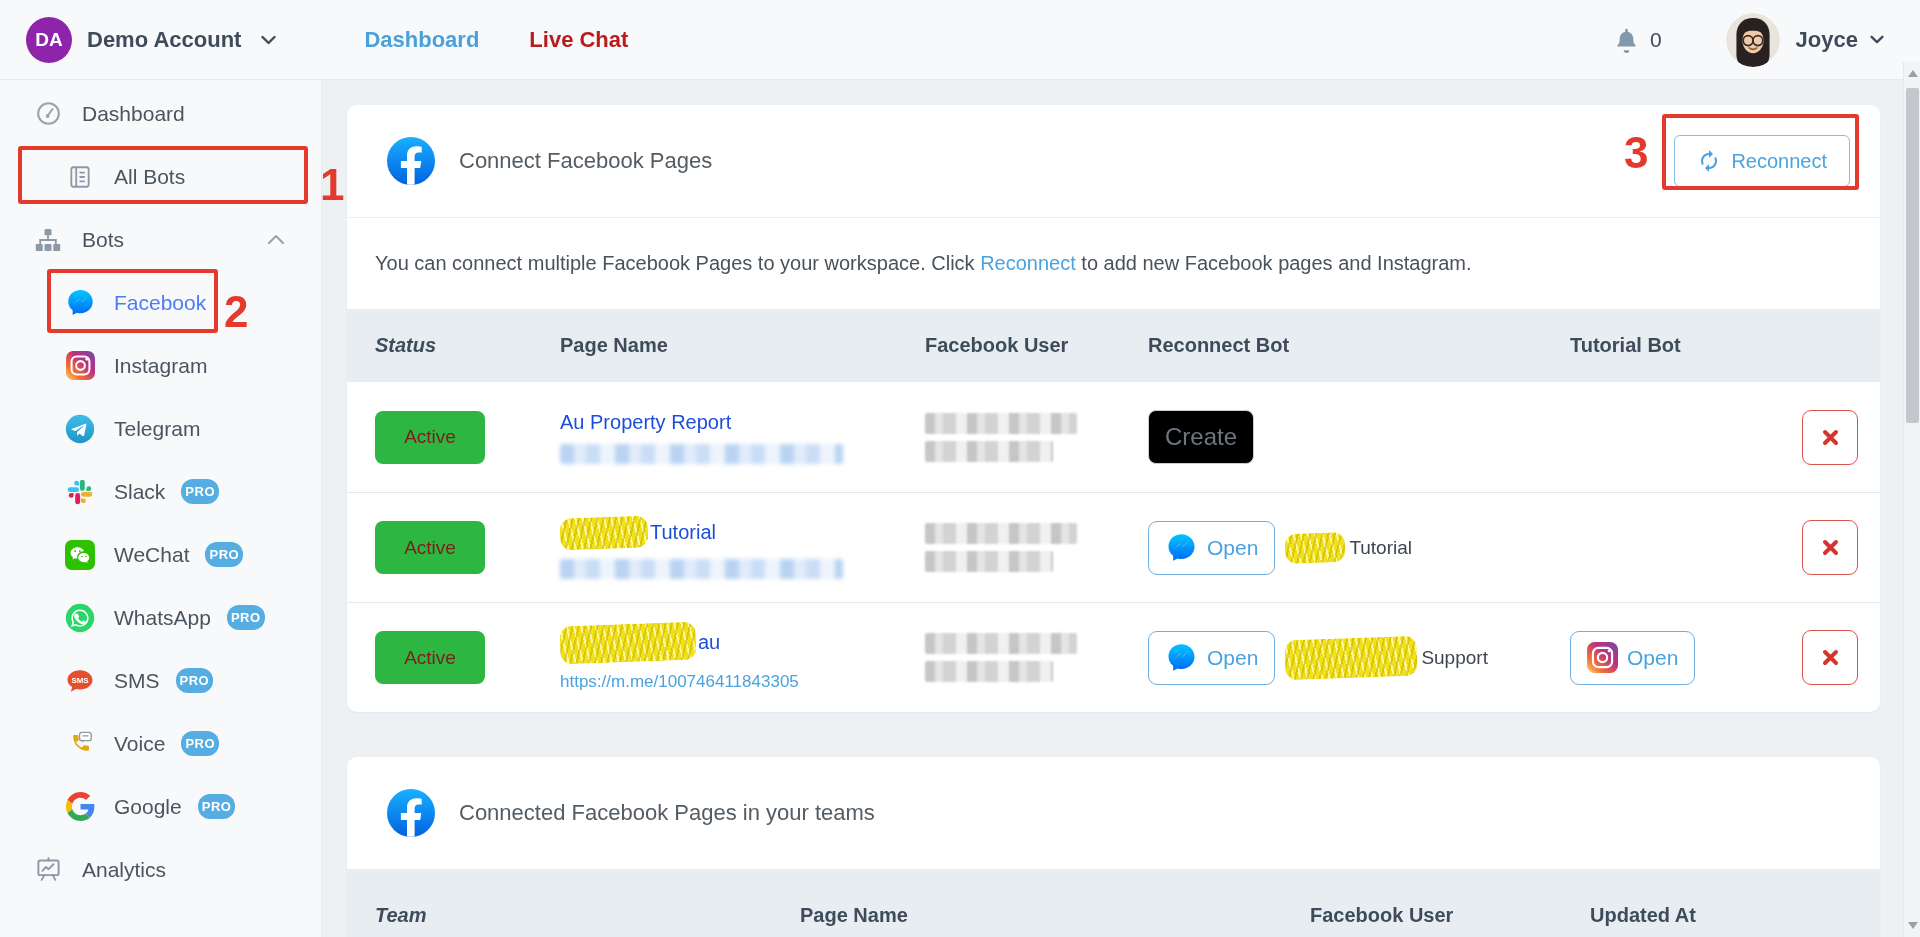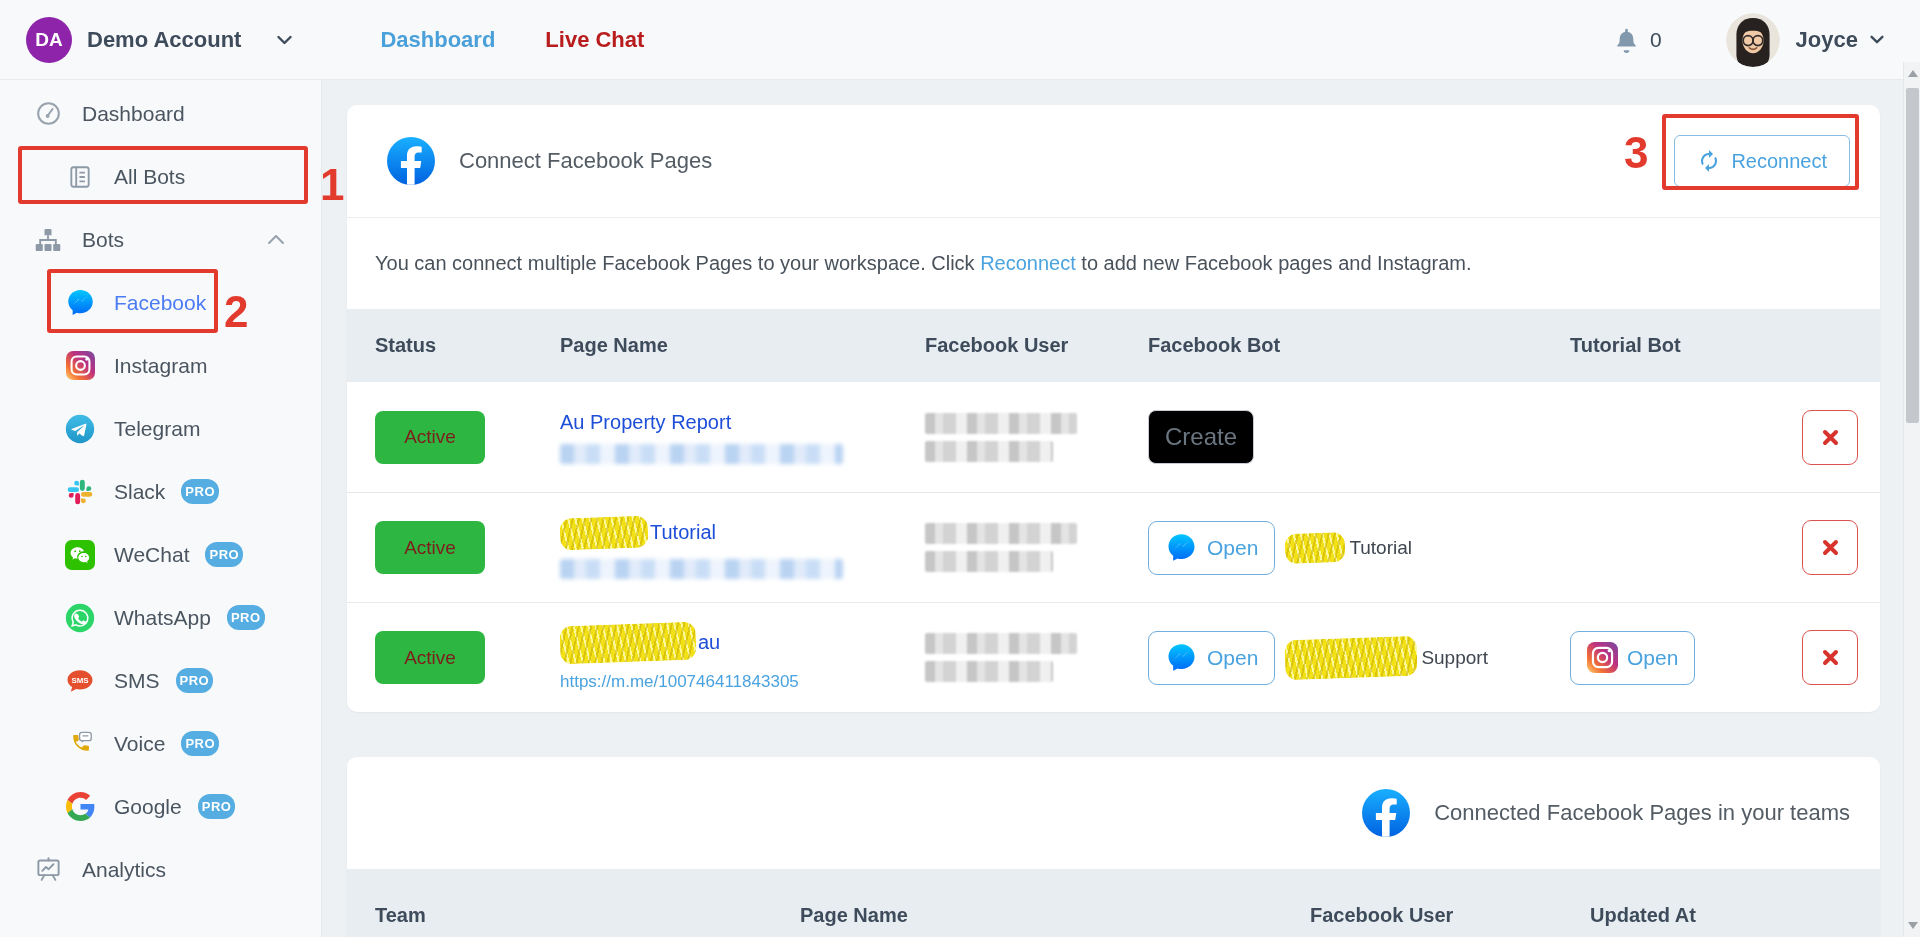--- a/index.html
+++ b/index.html
@@ -2,21 +2,21 @@
 <html><head>
 <meta charset="utf-8">
 <style>
   * { margin:0; padding:0; box-sizing:border-box; }
   html,body { width:1920px; height:937px; overflow:hidden; }
   body { font-family:"Liberation Sans", sans-serif; background:#eef1f4; position:relative; color:#3e4b5b; }
 
   
   .topbar { height:80px; background:#f8f9fb; border-bottom:1px solid #e7eaee; display:flex; align-items:center; padding:0 36px 0 26px; position:relative; z-index:5; }
   .avatar-da { width:46px; height:46px; border-radius:50%; background:#8e24aa; color:#fff; font-size:19px; font-weight:700; display:flex; align-items:center; justify-content:center; flex:none; }
-  .acct { margin-left:15px; display:flex; align-items:center; gap:24px; font-size:22px; font-weight:700; color:#3e4b5b; cursor:pointer; }
+  .acct { margin-left:15px; display:flex; align-items:center; gap:8px; font-size:22px; font-weight:700; color:#3e4b5b; cursor:pointer; }
   .tabs { margin-left:88px; display:flex; gap:50px; font-size:22px; font-weight:600; }
   .tab { color:#b91c1c; cursor:pointer; text-decoration:none; }
   .tab.active { color:#4aa0d9; }
   .tb-right { margin-left:auto; display:flex; align-items:center; }
   .bell-count { margin-left:10px; font-size:21px; color:#3e4b5b; }
   .avatar-joyce { width:54px; height:54px; margin-left:64px; border-radius:50%; overflow:hidden; flex:none; cursor:pointer; }
   .user-name { margin-left:16px; font-size:22px; font-weight:600; color:#3e4b5b; }
   .caret { margin-left:12px; }
 
   
@@ -25,30 +25,30 @@
   .s-item { height:63px; display:flex; align-items:center; padding-left:30px; position:relative; cursor:pointer; }
   .s-item.sub { padding-left:62px; }
   .s-ico { width:36px; display:flex; align-items:center; justify-content:center; flex:none; }
   .s-label { margin-left:16px; font-size:21px; color:#4a5560; }
   .s-item.active .s-label { color:#4c7cf3; }
   .pro { margin-left:16px; background:#55ade2; color:#fff; font-size:13px; font-weight:700; letter-spacing:.5px; padding:5px 4px; border-radius:12px; }
   .chev-right { position:absolute; right:36px; }
 
   .main { flex:1; padding:25px 0 0 25px; position:relative; }
   .card { width:1533px; background:#fff; border-radius:10px; box-shadow:0 1px 2px rgba(16,30,54,.05); overflow:hidden; }
-  .card-head { height:112px; display:flex; align-items:center; padding:0 30px 0 40px;justify-content:flex-end; }
+  .card-head { height:112px; display:flex; align-items:center; padding:0 30px 0 40px; }
   .card-title { margin-left:24px; font-size:22px; font-weight:400; color:#535c64; }
   .btn-reconnect { margin-left:auto; height:52px; padding:0 22px; background:#fff; border:1px solid #87bce4; border-radius:6px; display:flex; align-items:center; gap:10px; color:#4aa3df; font-size:20px; cursor:pointer; font-family:inherit; }
   .card-desc { border-top:1px solid #eaeef2; height:92px; padding:0 28px; display:flex; align-items:center; font-size:20px; color:#49525b; white-space:pre-wrap; }
   .card-desc a { color:#4aa3df; text-decoration:none; cursor:pointer; }
 
   .thead { display:grid; align-items:center; background:#e8edf2; font-size:20px; font-weight:600; color:#3e4b5b; }
   .t1 { grid-template-columns:213px 365px 223px 422px 210px 1fr; height:73px; }
   .t2 { grid-template-columns:453px 510px 280px 1fr; height:92px; }
-  .thead > div:first-child { padding-left:28px; }
+  .thead > div:first-child { padding-left:28px;font-style:italic; }
 
   .trow { display:grid; grid-template-columns:213px 365px 223px 422px 210px 1fr; align-items:center; height:110px; }
   .trow + .trow { border-top:1px solid #e6eaee; }
   .badge-active { width:110px; height:53px; margin-left:28px; background:#2db742; border-radius:8px; color:#7f1d1d; font-size:19px; display:flex; align-items:center; justify-content:center; }
   .c-page { display:flex; flex-direction:column; gap:10px; justify-content:center; }
   .pname { font-size:20px; color:#1d4ed8; display:flex; align-items:center; }
   .plink { font-size:17px; color:#4aa3df; text-decoration:none; cursor:pointer; }
   .c-bot { display:flex; align-items:center; }
   .bot-label { font-size:19px; color:#3f4650; }
 
@@ -337,21 +337,21 @@
           <span>Reconnect</span>
         </button>
       </div>
 
       <div class="card-desc"><span>You can connect multiple Facebook Pages to your workspace. Click </span><a>Reconnect</a><span> to add new Facebook pages and Instagram.</span></div>
 
       <div class="thead t1">
         <div>Status</div>
         <div>Page Name</div>
         <div>Facebook User</div>
-        <div>Facebook Bot</div>
+        <div>Reconnect Bot</div>
         <div>Tutorial Bot</div>
         <div></div>
       </div>
 
       <div class="trow">
         <div>
             <span class="badge-active">Active</span>
           </div>
         <div class="c-page">
           <span class="pname">Au Property Report</span>

